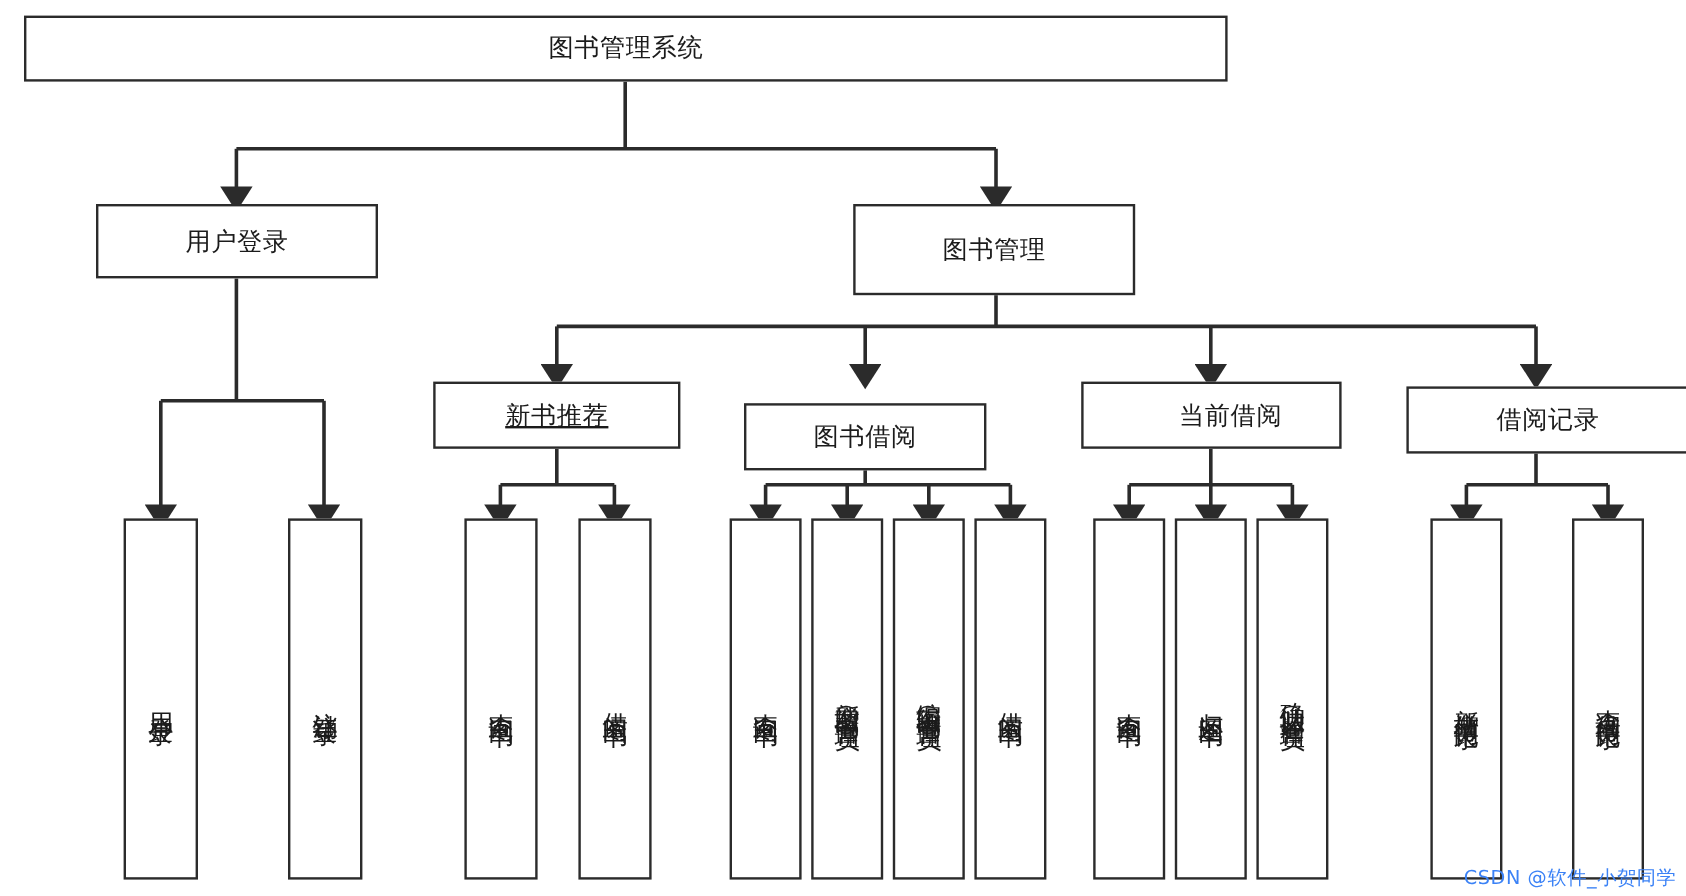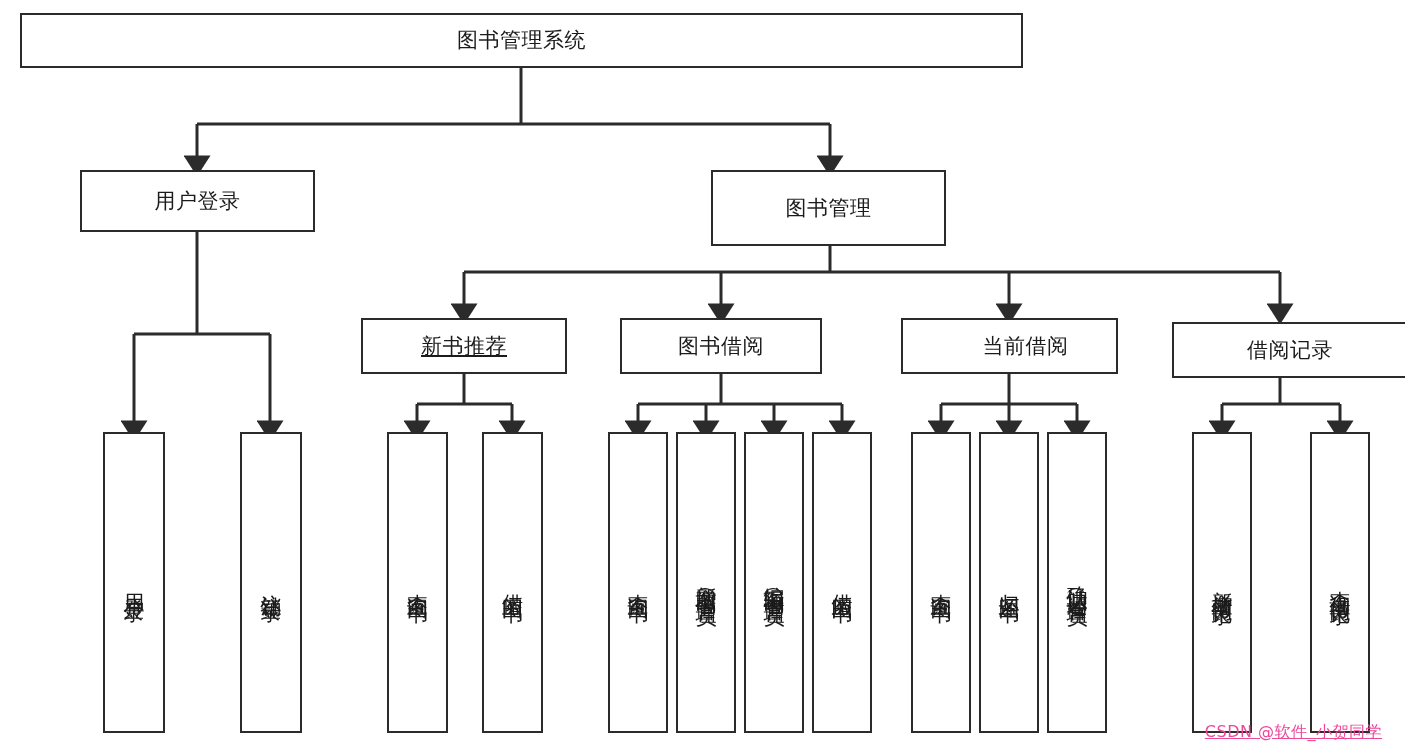--- a/index.html
+++ b/index.html
@@ -61,28 +61,27 @@
   .node.vert .node-label {
     writing-mode: vertical-rl;
     text-orientation: upright;
     font-size: 21px;
     line-height: 1.05;
     letter-spacing: 3px;
     max-height: 100%;
   }
   #watermark {
     position: absolute;
-    right: 23px;
+    right: 8px;
     bottom: 4px;
     font-size: 16px;
-    color: #ec4899;
+    color: #3b82f6;
     letter-spacing: 0.5px;
     z-index: 5;
     white-space: nowrap;
-    text-decoration: underline;
   }
 </style>
 </head>
 <body>
 
 <div id="diagram-root">
 
   <svg id="edges-layer" viewBox="0 0 1405 747" width="1405" height="747" xmlns="http://www.w3.org/2000/svg">
     <defs>
       <marker id="arrowhead" markerWidth="8" markerHeight="9" refX="2.2" refY="4.5" orient="auto" markerUnits="strokeWidth">
@@ -141,21 +140,21 @@
   <div class="node horiz" style="left:80px; top:170px; width:235px; height:62px;">
     <span class="node-label">用户登录</span>
   </div>
   <div class="node horiz" style="left:711px; top:170px; width:235px; height:76px;">
     <span class="node-label">图书管理</span>
   </div>
 
   <div class="node horiz" style="left:361px; top:318px; width:206px; height:56px;text-decoration:underline;">
     <span class="node-label">新书推荐</span>
   </div>
-  <div class="node horiz" style="left:620px; top:318px; width:202px; height:56px;">
+  <div class="node horiz" style="left:620px; top:336px; width:202px; height:56px;">
     <span class="node-label">图书借阅</span>
   </div>
   <div class="node horiz" style="left:901px; top:318px; width:217px; height:56px;padding-left:32px;">
     <span class="node-label">当前借阅</span>
   </div>
   <div class="node horiz" style="left:1172px; top:322px; width:236px; height:56px;justify-content:center;">
     <span class="node-label">借阅记录</span>
   </div>
 
   <div class="node vert" style="left:103px; top:432px; width:62px; height:301px;">

